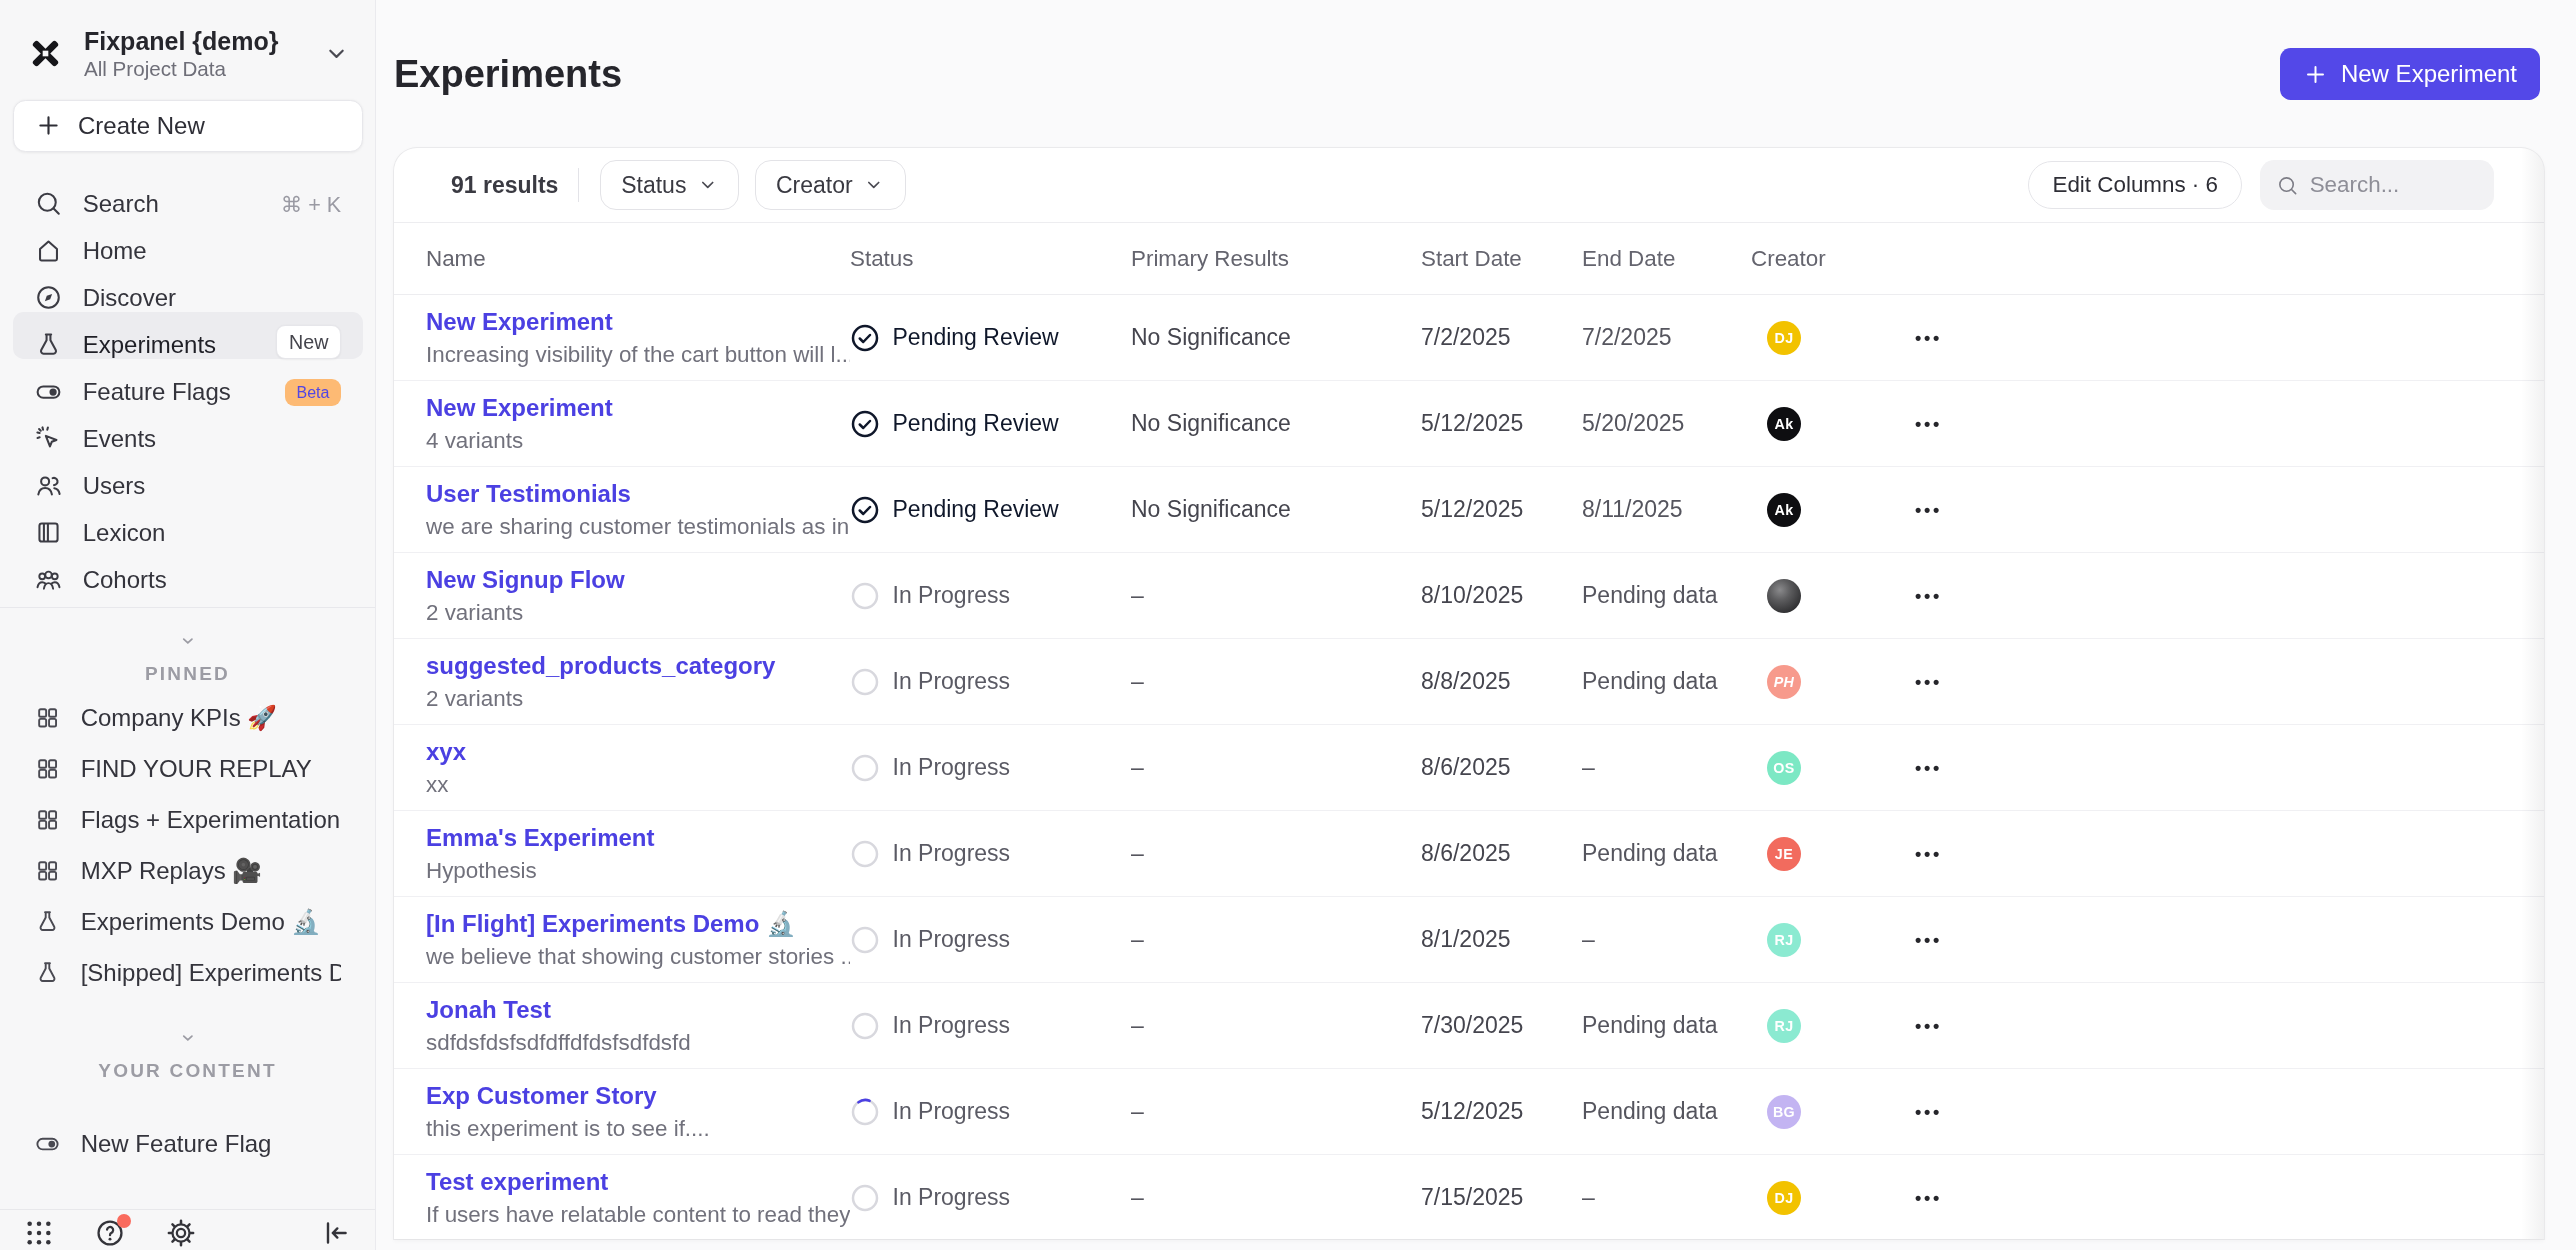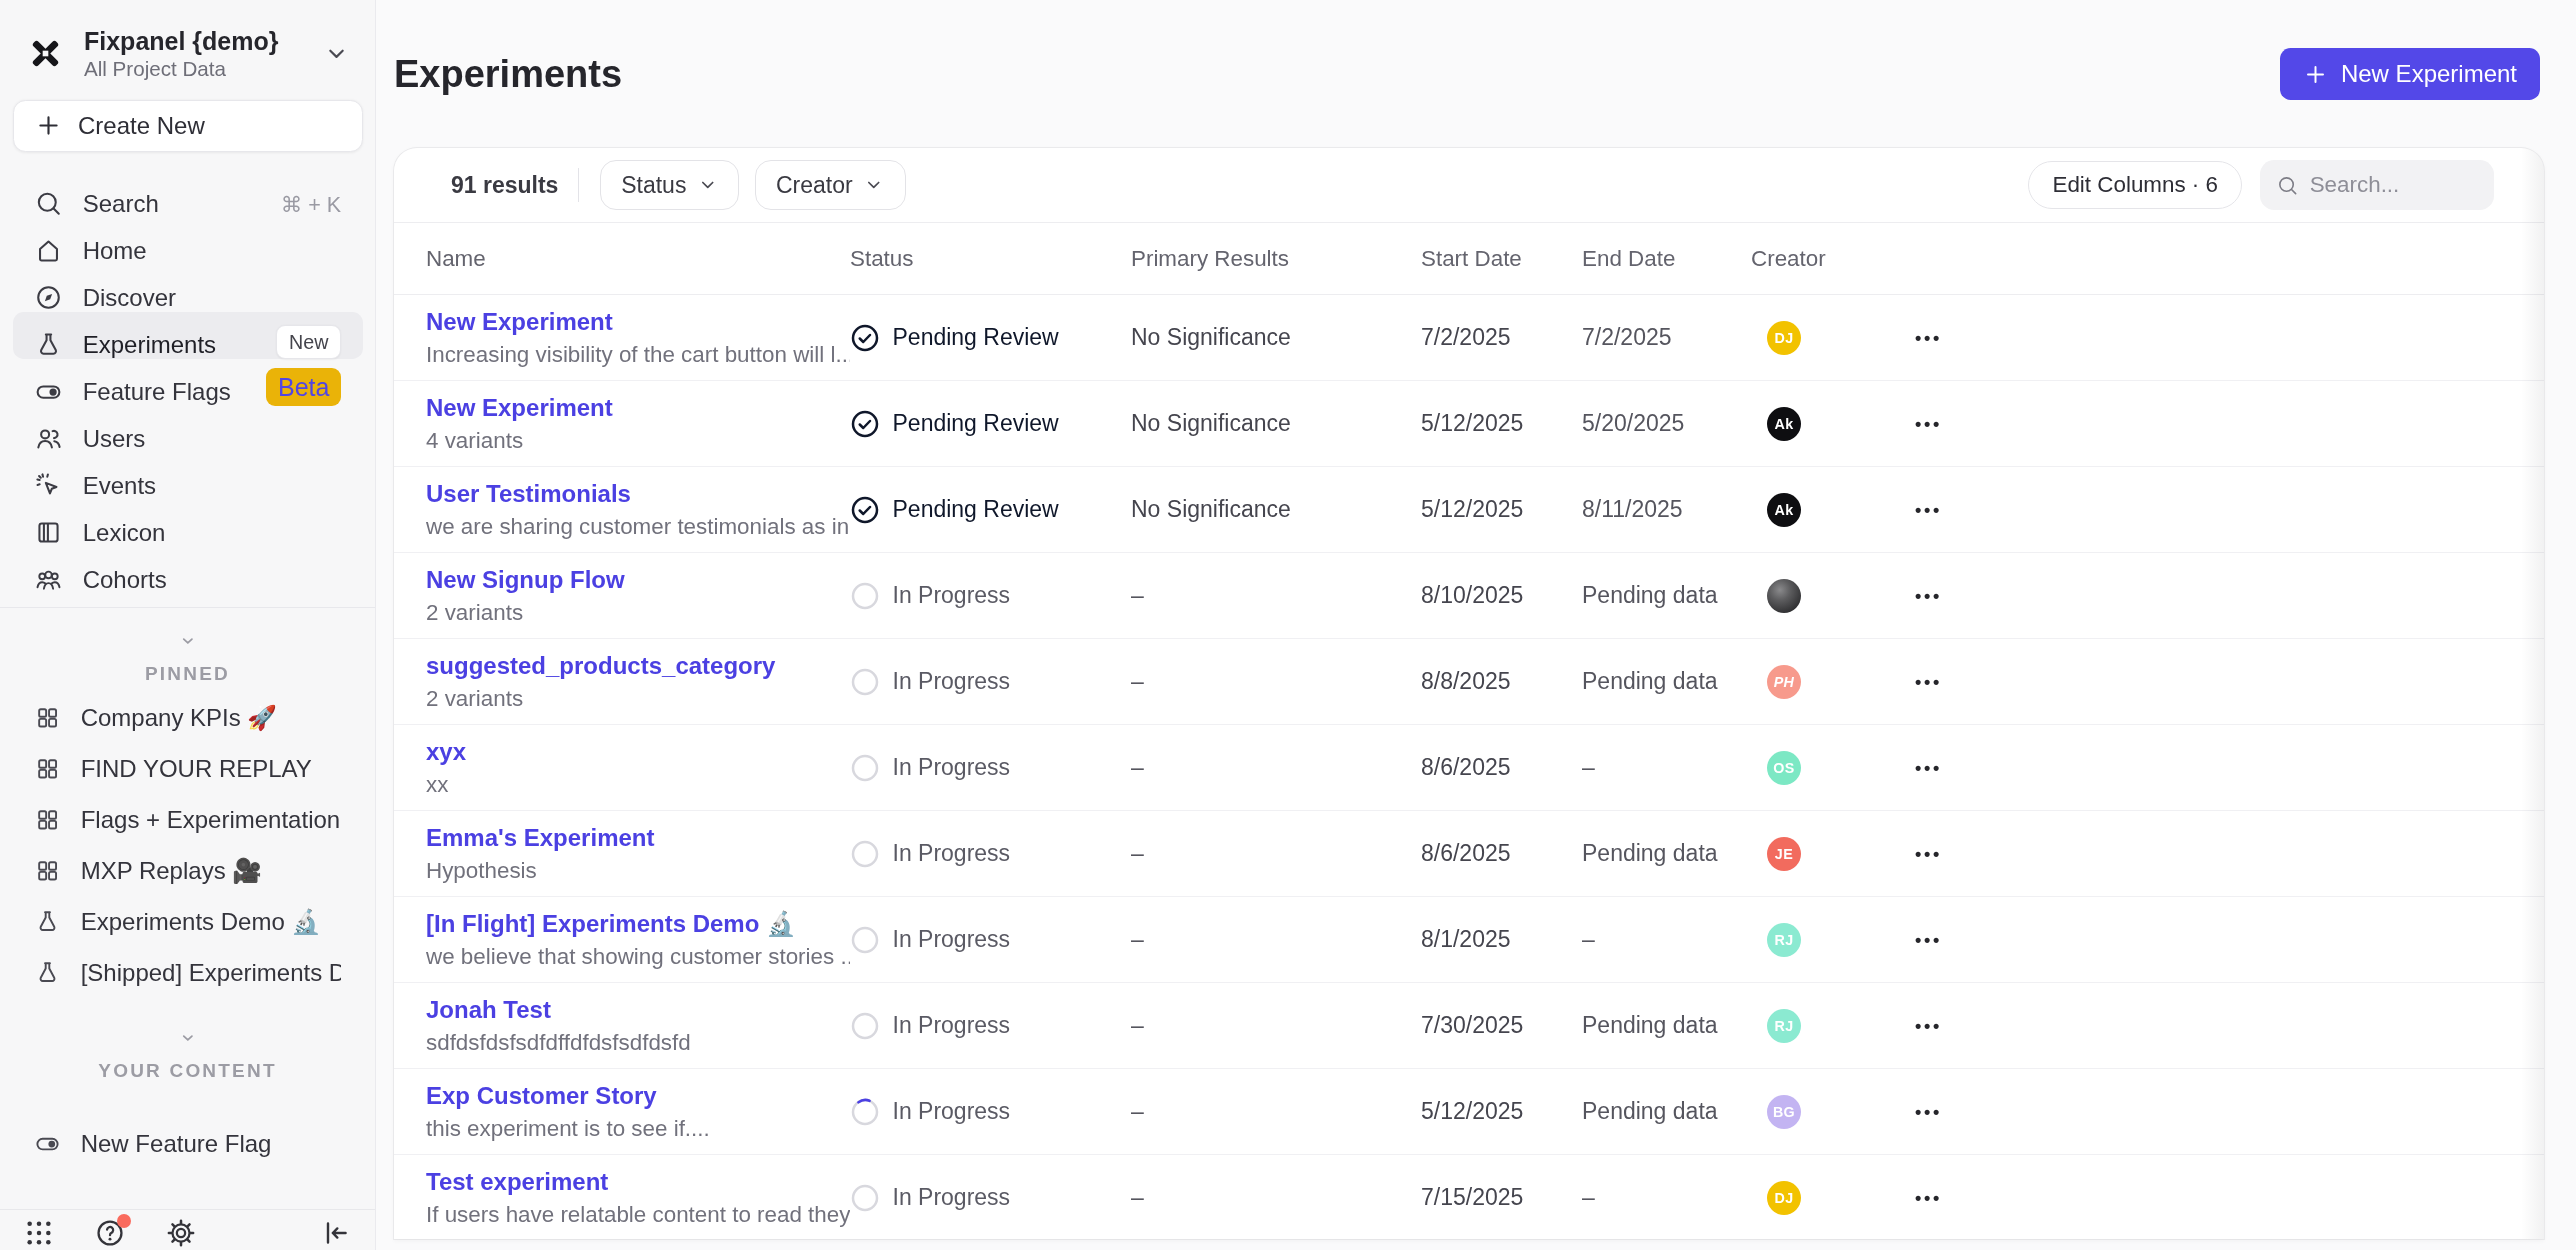--- a/index.html
+++ b/index.html
@@ -23,21 +23,21 @@
 
   .nav { margin-top:19.7px; }
   .nav-item { height:47px; margin:0 12.5px; padding:0 21.5px; border-radius:10.7px; display:flex;
               align-items:flex-end; gap:19.7px; font-size:24px; color:#34343C; cursor:pointer; }
   .nav-item .ni-icon { width:29px; height:29px; color:#3C3C44; flex:0 0 auto; display:flex; }
   .nav-item .ni-label { flex:1; white-space:nowrap; overflow:hidden; }
   .nav-item.selected { background:#ECECEF; font-weight:500; color:#1F1F26; }
   .shortcut { font-size:21.5px; color:#9A9AA3; }
   .badge-new { background:#FFFFFF; border:0.9px solid #E6E6EA; box-shadow:0 0.9px 1.8px rgba(0,0,0,.05);
                border-radius:9px; padding:4.5px 11.6px; font-size:19.7px; color:#44444C; }
-  .badge-beta { background:#eab308; border-radius:9px; padding:4.5px 11.6px; font-size:25px; color:#5246E4; }
+  .badge-beta { background:#fdba74; border-radius:9px; padding:4.5px 11.6px; font-size:16px; color:#5246E4; }
 
   .side-divider { height:0.9px; background:#E8E8EC; margin:12.5px 0 0; }
   .section-head { display:flex; align-items:center; gap:12.5px; margin:23px 12.5px 7.2px; padding:0 21.5px;
                   font-size:19px; font-weight:700; letter-spacing:2.2px; color:#9C9CA4; cursor:pointer;flex-direction:column; }
   .section-head svg { color:#9C9CA4; }
   .pin-item { height:51px; margin:0 12.5px; padding:0 21.5px; border-radius:10.7px; display:flex;
               align-items:center; gap:19.7px; font-size:24px; color:#34343C; cursor:pointer; white-space:nowrap; overflow:hidden; }
   .pin-item .ni-icon { width:27px; height:27px; color:#4A4A52; flex:0 0 auto; display:flex; }
   .pin-item .ni-label { overflow:hidden; white-space:nowrap; flex:1; }
   .yc-item { margin-top:36px; }
@@ -263,32 +263,32 @@
             <svg width="29" height="29" viewBox="0 0 24 24">
               <use href="#i-toggle"></use>
             </svg>
           </span>
         <span class="ni-label">Feature Flags</span>
         <span class="badge-beta">Beta</span>
       </div>
       <div class="nav-item">
         <span class="ni-icon">
             <svg width="29" height="29" viewBox="0 0 24 24">
+              <use href="#i-events"></use>
+            </svg>
+          </span>
+        <span class="ni-label">Events</span>
+      </div>
+      <div class="nav-item">
+        <span class="ni-icon">
+            <svg width="29" height="29" viewBox="0 0 24 24">
               <use href="#i-users"></use>
             </svg>
           </span>
         <span class="ni-label">Users</span>
-      </div>
-      <div class="nav-item">
-        <span class="ni-icon">
-            <svg width="29" height="29" viewBox="0 0 24 24">
-              <use href="#i-events"></use>
-            </svg>
-          </span>
-        <span class="ni-label">Events</span>
       </div>
       <div class="nav-item">
         <span class="ni-icon">
             <svg width="29" height="29" viewBox="0 0 24 24">
               <use href="#i-lexicon"></use>
             </svg>
           </span>
         <span class="ni-label">Lexicon</span>
       </div>
       <div class="nav-item">

